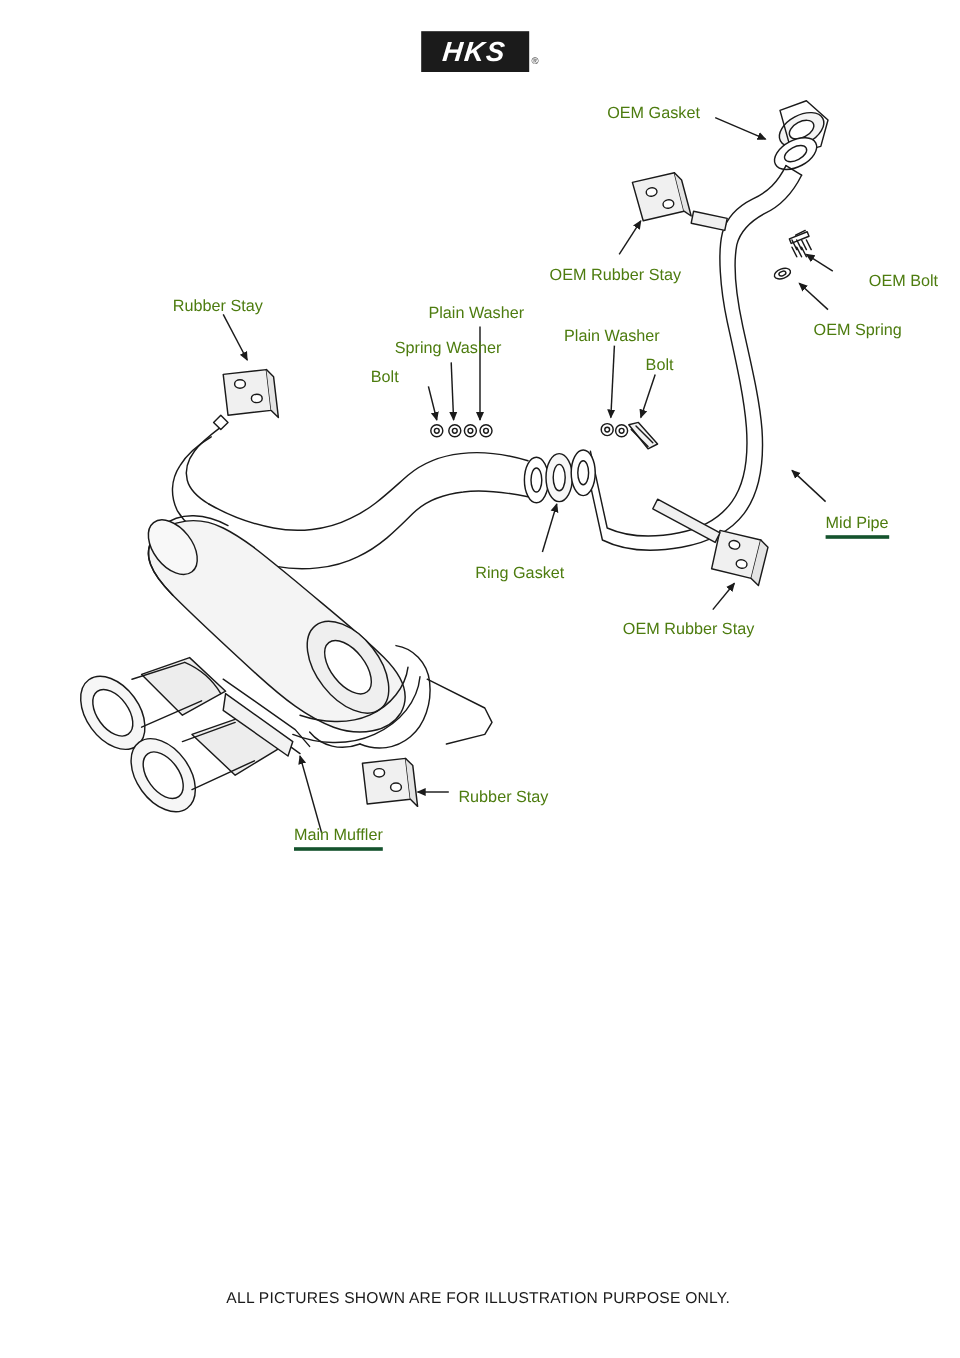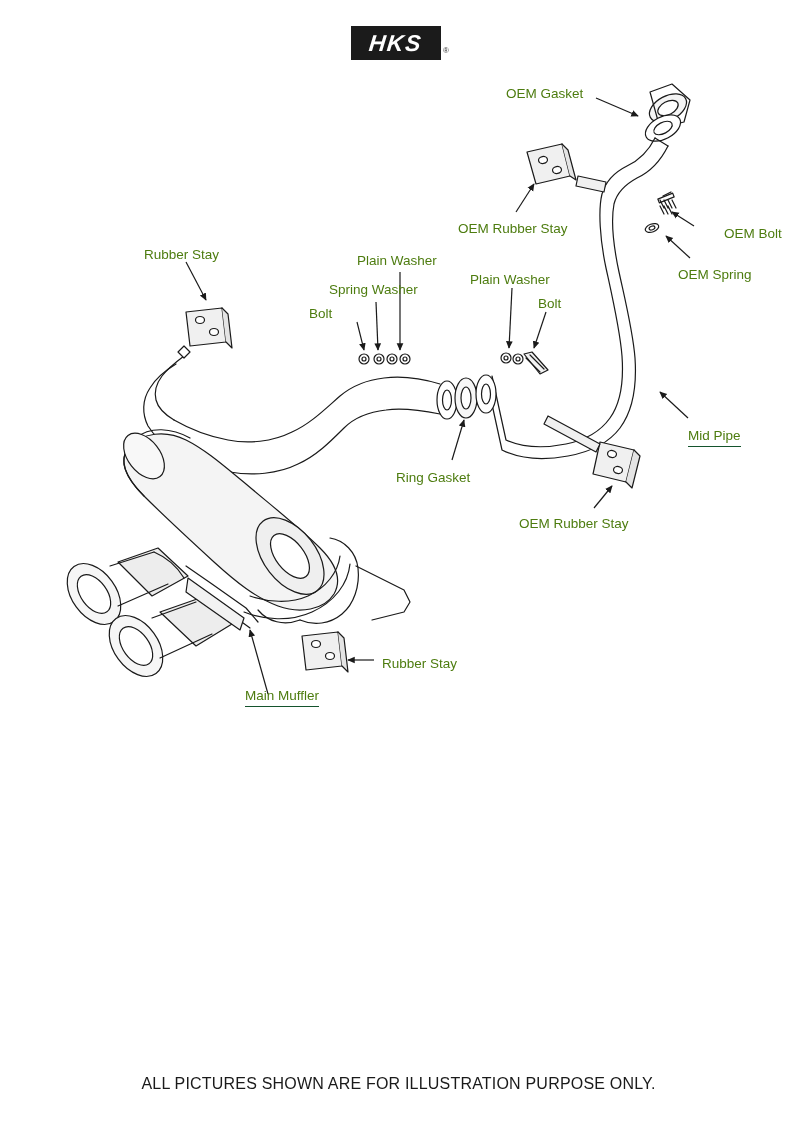--- a/index.html
+++ b/index.html
@@ -70,33 +70,33 @@
   .label {
     position: absolute;
     font-family: "Liberation Sans", sans-serif;
     font-size: 13.5px;
     color: #4d7c0f;
     white-space: nowrap;
     line-height: 1.15;
     text-align: right;
   }
   .label.underline {
-    border-bottom: 1px solid #14532d;
+    border-bottom: 3px solid #14532d;
     padding-bottom: 2px;
   }
 
   
   #footer {
     position: absolute;
     left: 0;
     top: 1072px;
     width: 797px;
     text-align: center;
     font-family: "Liberation Sans", sans-serif;
-    font-size: 16px;
+    font-size: 13px;
     color: #1a1a1a;
     line-height: 1.55;
     letter-spacing: 0.2px;
   }
 </style>
 </head>
 <body>
 
 <div id="page">
 

